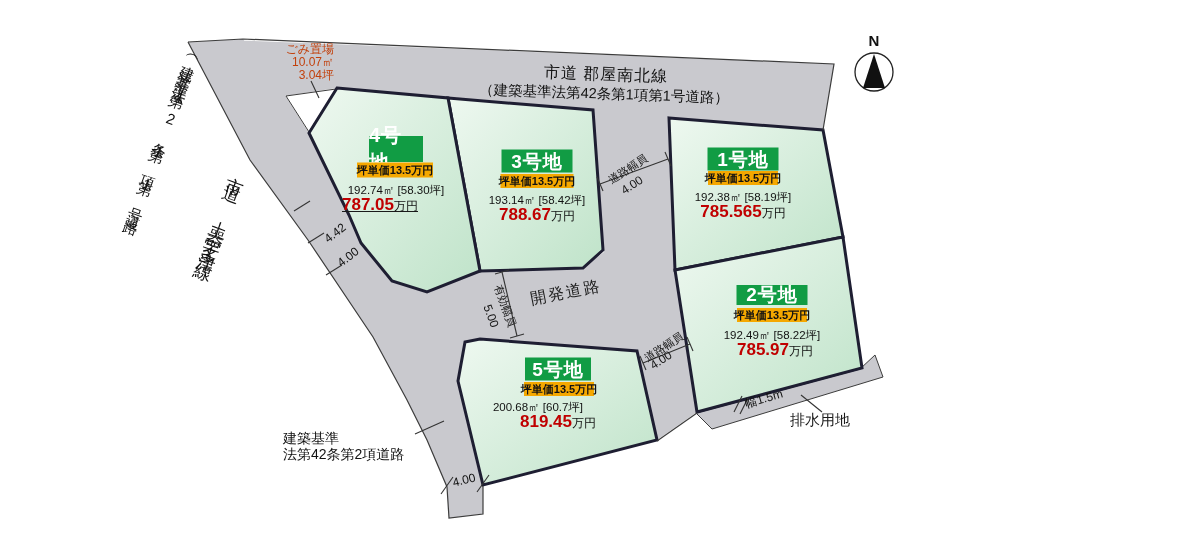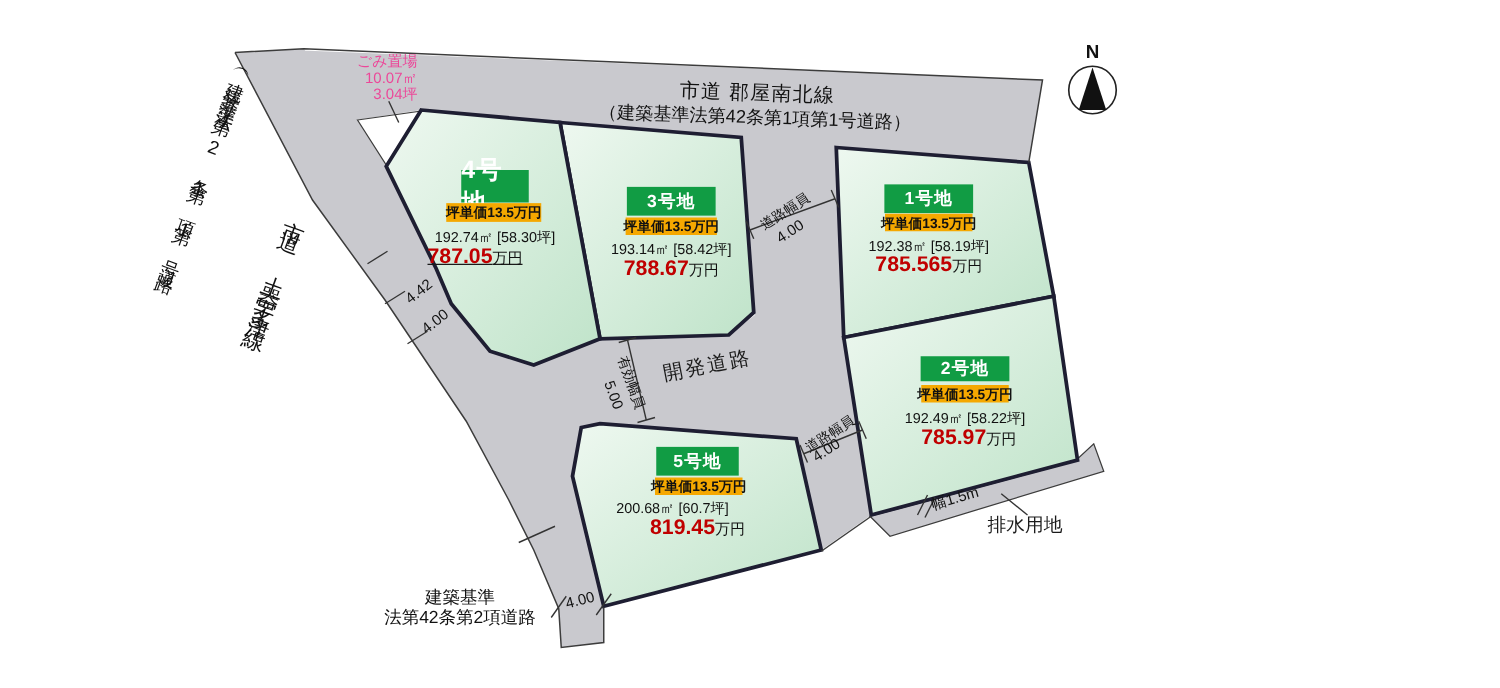--- a/index.html
+++ b/index.html
@@ -14,28 +14,28 @@
     font-family:"Liberation Sans","DejaVu Sans",sans-serif;
   }
   .road-name{font-size:16px;letter-spacing:1px;color:#111;}
   .road-law{font-size:14.5px;color:#111;}
   .vtext{
     position:absolute;writing-mode:vertical-rl;text-orientation:upright;
     color:#111;transform-origin:top left;white-space:nowrap;
   }
   .dim{font-size:12px;color:#111;}
   .dim-small{font-size:11px;color:#111;}
-  .note{font-size:14px;color:#111;text-align:center;line-height:1.12;margin-top:39px;}
+  .note{font-size:14px;color:#111;text-align:left;line-height:1.12;}
   .garbage{
-    position:absolute;text-align:right;font-size:12px;line-height:1.08;color:#ec4899;
+    position:absolute;text-align:right;font-size:12px;line-height:1.08;color:#c2410c;
   }
   .plot-header{
     position:absolute;display:flex;align-items:center;justify-content:center;
     transform:translate(-50%,-50%);
-    color:#ffffff;font-weight:bold;font-size:14px;letter-spacing:1px;
+    color:#ffffff;font-weight:bold;font-size:19px;letter-spacing:1px;
   }
   .plot-unit{
     position:absolute;display:flex;align-items:center;justify-content:center;
     transform:translate(-50%,-50%);
     color:#111;font-weight:bold;font-size:11px;white-space:nowrap;
   }
   .plot-area{font-size:11.5px;color:#111;}
   .plot-price .num{font-size:17px;font-weight:bold;}
   .plot-price .suffix{font-size:12px;color:#111;font-weight:normal;}
 </style>

